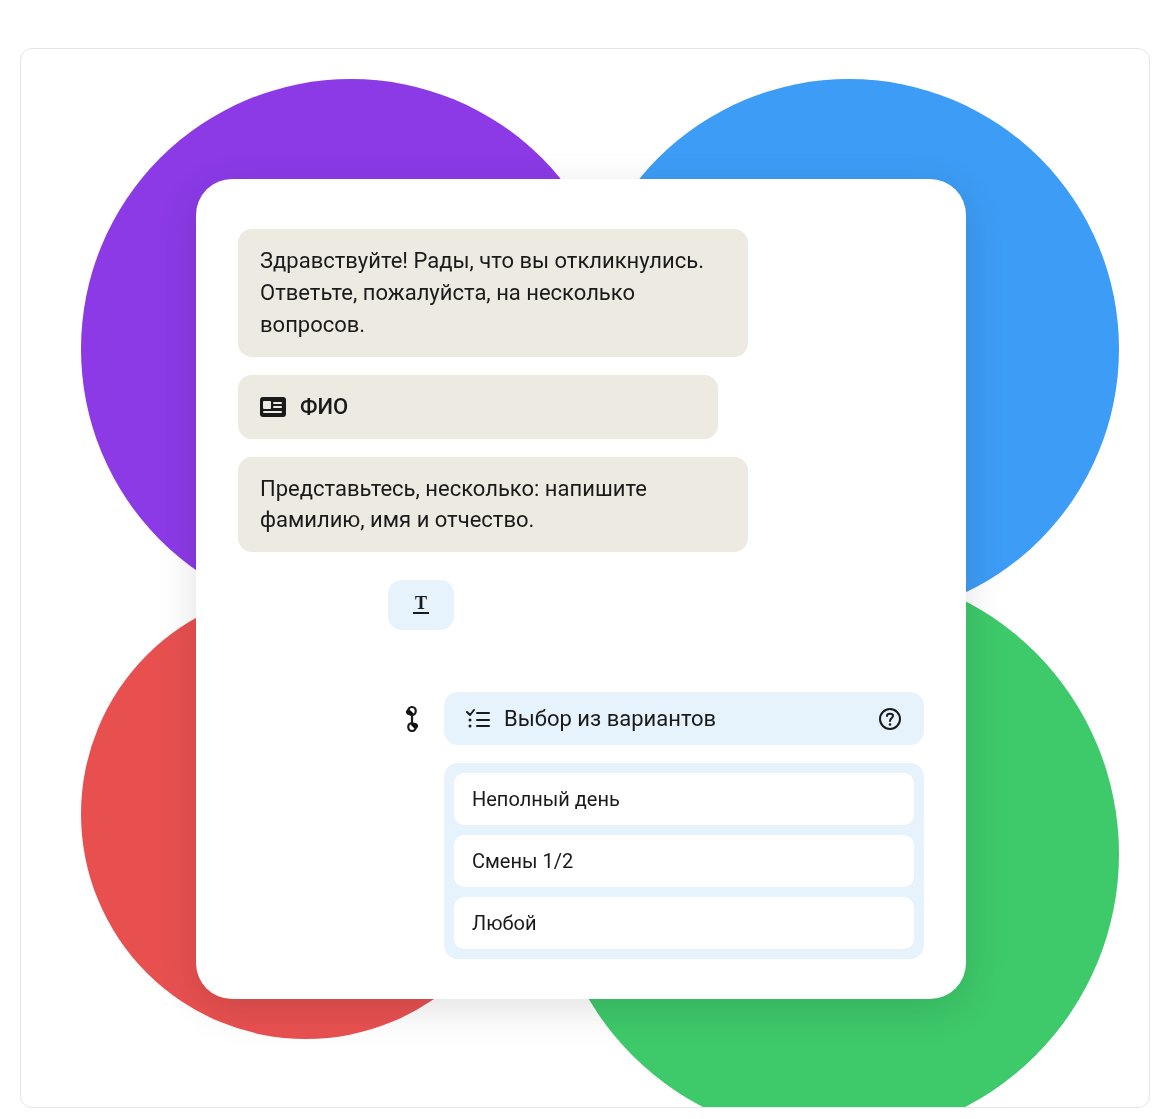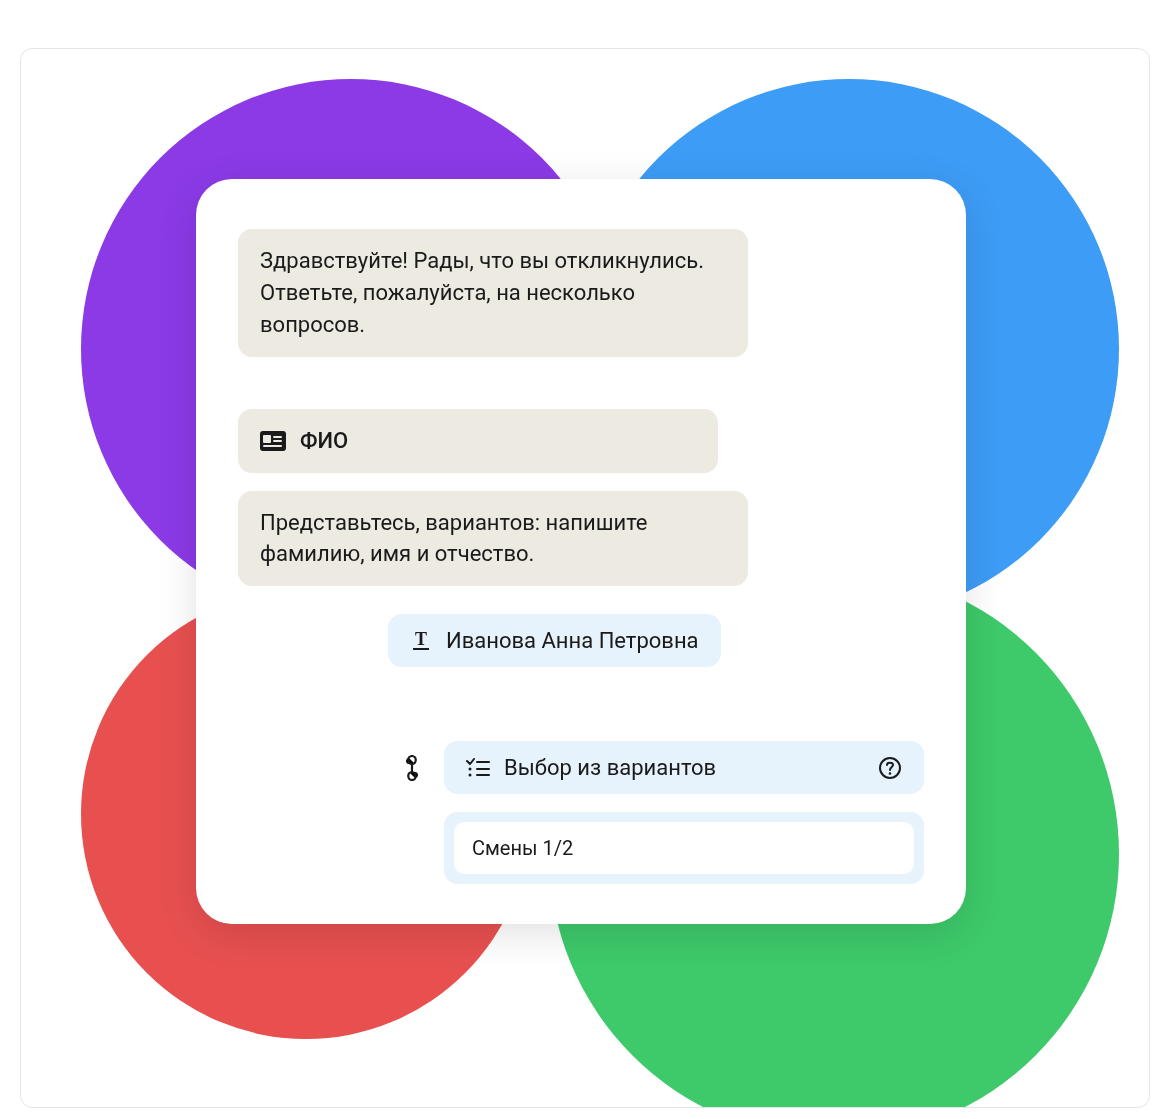--- a/index.html
+++ b/index.html
@@ -48,21 +48,21 @@
       font-size: 22px;
       line-height: 1.45;
       color: #1a1a1a;
       display: inline-flex;
       align-items: center;
       gap: 14px;
       align-self: flex-start;
       max-width: 100%;
     }
     .bubble.narrow { max-width: 510px; }
-    .bubble.with-icon { font-weight: 500; min-width: 480px; margin-top: 34px; }
+    .bubble.with-icon { font-weight: 500; min-width: 480px; }
 
     .row-right {
       display: flex;
       align-items: center;
       gap: 18px;
       align-self: flex-end;
       width: 100%;
       justify-content: flex-end;
       margin-top: 6px;
     }
@@ -136,39 +136,38 @@
             <rect x="3" y="4" width="8" height="8" rx="1" fill="#edeae2"></rect>
             <rect x="13" y="5" width="9" height="2" rx="1" fill="#edeae2"></rect>
             <rect x="13" y="9" width="9" height="2" rx="1" fill="#edeae2"></rect>
             <rect x="3" y="14" width="19" height="2" rx="1" fill="#edeae2"></rect>
           </svg>
       </span>
       <span>ФИО</span>
     </div>
 
     <div class="bubble narrow">
-      <span>Представьтесь, вариантов: напишите фамилию, имя и отчество.</span>
+      <span>Представьтесь, несколько: напишите фамилию, имя и отчество.</span>
     </div>
 
     <div class="row-right" style="justify-content: flex-start; padding-left: 150px; margin-top:10px; margin-bottom:10px;">
       <div class="blue-bubble">
         <span class="icon">
           <svg width="22" height="22" viewBox="0 0 22 22">
               <text x="11" y="15" text-anchor="middle" font-family="serif" font-weight="bold" font-size="18" fill="#1a1a1a">T</text>
               <line x1="3" y1="19" x2="19" y2="19" stroke="#1a1a1a" stroke-width="2"></line>
             </svg>
         </span>
-        <span>Иванова Анна Петровна</span>
       </div>
     </div>
 
     <div class="spacer"></div>
 
 
-    <div class="row-right" style="margin-top:14px;justify-content:flex-end;">
+    <div class="row-right" style="margin-top:2px;justify-content:flex-end;">
       <div class="drag-col">
         <svg width="22" height="28" viewBox="0 0 22 28">
             <path d="M8 4 C4 4 4 10 8 10 L14 10 M14 24 C18 24 18 18 14 18 L8 18" stroke="none"></path>
             <path d="M11 2 C6 2 6 10 11 10 M11 10 L11 18 M11 18 C16 18 16 26 11 26" stroke="#1a1a1a" stroke-width="2.2" fill="none" stroke-linecap="round"></path>
             <path d="M11 2 C16 2 16 10 11 10" stroke="#1a1a1a" stroke-width="2.2" fill="none" stroke-linecap="round" transform="translate(0,0)"></path>
             <path d="M11 26 C6 26 6 18 11 18" stroke="#1a1a1a" stroke-width="2.2" fill="none" stroke-linecap="round"></path>
           </svg>
       </div>
       <div class="blue-bubble header">
         <span class="icon">
@@ -187,18 +186,24 @@
               <circle cx="12" cy="12" r="10" stroke="#1a1a1a" stroke-width="2" fill="none"></circle>
               <path d="M9 9 C9 6 15 6 15 9 C15 11 12 11 12 14" stroke="#1a1a1a" stroke-width="2" fill="none" stroke-linecap="round"></path>
               <circle cx="12" cy="17.5" r="1.3" fill="#1a1a1a"></circle>
             </svg>
         </span>
       </div>
     </div>
 
     <div class="options-panel">
       <div class="option-item">
+        <span>Неполный день</span>
+      </div>
+      <div class="option-item">
         <span>Смены 1/2</span>
+      </div>
+      <div class="option-item">
+        <span>Любой</span>
       </div>
     </div>
 
   </div>
 </div>
 
 </body></html>

